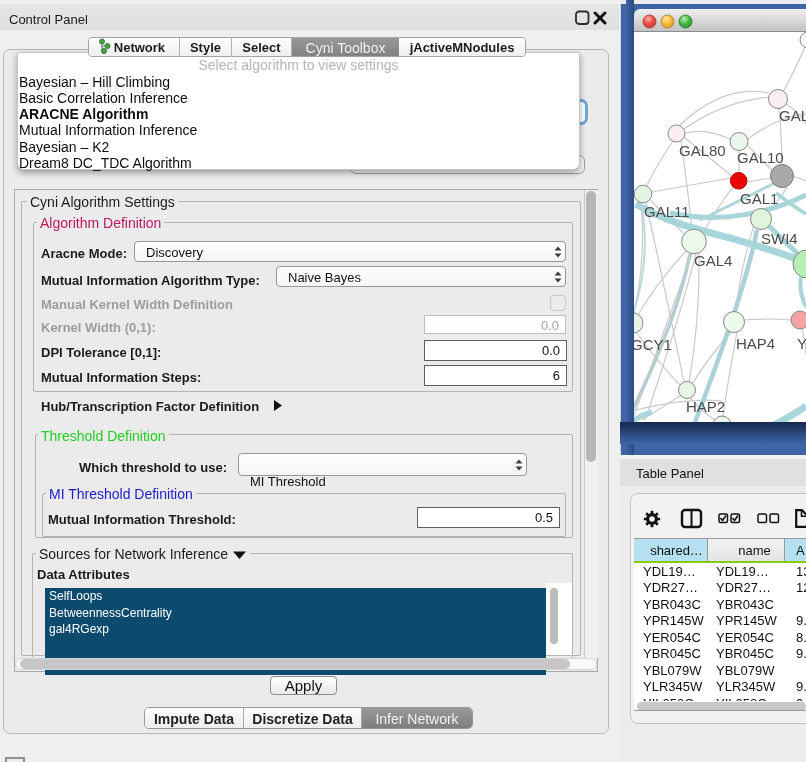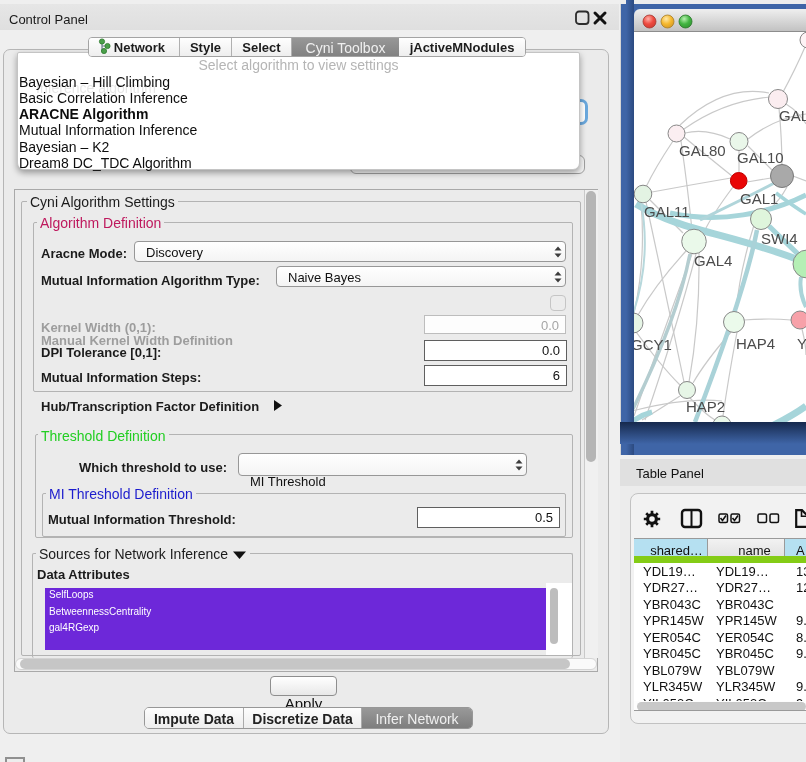--- a/index.html
+++ b/index.html
@@ -51,21 +51,21 @@
 </div>
 
 <div class="abs lbl" style="left:41px;top:273px;">Mutual Information Algorithm Type:</div>
 <div class="combo" style="left:276px;top:266px;width:290px;height:21px;">
   <span class="ct">Naive Bayes</span>
   <svg width="12" height="14" viewBox="0 0 12 14">
       <path d="M2.5 5.5 L6 1.5 L9.5 5.5 Z M2.5 8.5 L6 12.5 L9.5 8.5 Z" fill="#3c3c3c"></path>
     </svg>
 </div>
 
-<div class="abs lbl dis" style="left:41px;top:297px;margin-top:36px;">Manual Kernel Width Definition</div>
+<div class="abs lbl dis" style="left:41px;top:297px;">Manual Kernel Width Definition</div>
 <div class="abs" style="left:550px;top:295px;width:16px;height:16px;background:#ececec;border:1px solid #c5c5c5;border-radius:4px;"></div>
 
 <div class="abs lbl dis" style="left:41px;top:320px;">Kernel Width (0,1):</div>
 <div class="fld" style="left:424px;top:315px;width:142px;height:19px;border-color:#bdbdbd;color:#a5a5a5;background:#fdfdfd;">0.0</div>
 
 <div class="abs lbl" style="left:41px;top:345px;">DPI Tolerance [0,1]:</div>
 <div class="fld" style="left:424px;top:340px;width:143px;height:21px;">0.0</div>
 
 <div class="abs lbl" style="left:41px;top:370px;">Mutual Information Steps:</div>
 <div class="fld" style="left:424px;top:365px;width:143px;height:21px;">6</div>
@@ -92,32 +92,32 @@
 <div class="abs lbl" style="left:48px;top:512px;">Mutual Information Threshold:</div>
 <div class="fld" style="left:417px;top:507px;width:143px;height:21px;">0.5</div>
 
 <div class="grp" style="left:32px;top:553px;width:541px;height:105px;border-bottom:none;"></div>
 <div class="glab" style="left:36px;top:546px;color:#1b1b1b;">Sources for Network Inference <svg style="vertical-align:-1px;" width="15" height="10" viewBox="0 0 15 10">
       <path d="M1 1.5 L14 1.5 L7.5 9 Z" fill="#111"></path>
     </svg></div>
 
 <div class="abs lbl" style="left:37px;top:567px;">Data Attributes</div>
 
-<div class="abs" style="left:45px;top:588px;width:501px;height:62px;background:#6d28d9;color:#fff;font-size:10px;">
+<div class="abs" style="left:45px;top:588px;width:501px;height:87px;background:#0c4a6e;color:#fff;font-size:12px;">
   <div style="padding:1px 0 0 4px;height:16.7px;">SelfLoops</div>
   <div style="padding:1px 0 0 4px;height:16.7px;">BetweennessCentrality</div>
   <div style="padding:1px 0 0 4px;height:16.7px;">gal4RGexp</div>
 </div>
 <div class="abs" style="left:546px;top:583px;width:26px;height:72px;background:#ffffff;"></div>
 <div class="abs" style="left:550px;top:588px;width:8px;height:56px;background:#bdbdbd;border-radius:4px;"></div>
 
 <div class="abs" style="left:15px;top:658px;width:582px;height:12px;background:#fafafa;border:1px solid #d4d4d4;border-radius:6px;"></div>
 <div class="abs" style="left:20px;top:659px;width:550px;height:10px;background:#c6c6c6;border-radius:5px;"></div>
 
-<div class="abs" style="left:270px;top:676px;width:67px;height:19px;background:linear-gradient(#ffffff,#e8e8e8);border:1px solid #8e8e8e;border-radius:4px;text-align:center;font-size:15px;color:#111;padding-top:18px;">Apply</div>
+<div class="abs" style="left:270px;top:676px;width:67px;height:19px;background:linear-gradient(#ffffff,#e8e8e8);border:1px solid #8e8e8e;border-radius:4px;text-align:center;font-size:15px;color:#111;padding-top:0;">Apply</div>
 
 <div class="abs" style="left:144px;top:707px;width:329px;height:22px;border:1px solid #979797;border-radius:5px;overflow:hidden;display:flex;font-size:14px;font-weight:bold;color:#222;">
   <div style="width:99px;background:linear-gradient(#fdfdfd,#ededed);border-right:1px solid #aaa;text-align:center;padding-top:3px;">Impute Data</div>
   <div style="width:118px;background:linear-gradient(#fdfdfd,#ededed);border-right:1px solid #aaa;text-align:center;padding-top:3px;">Discretize Data</div>
   <div style="flex:1;background:linear-gradient(#999999,#7e7e7e);color:#f0f0f0;font-weight:normal;font-size:14px;text-align:center;padding-top:3px;">Infer Network</div>
 </div>
 
 <div class="abs" style="left:17px;top:52px;width:563px;height:118px;background:#ffffff;border:1px solid #c4c4c4;border-radius:2px 2px 7px 7px;box-shadow:0 3px 6px rgba(0,0,0,0.35);"></div>
 <div class="abs" style="left:17px;top:57px;width:563px;text-align:center;font-size:14px;color:#b5b5b5;">Select algorithm to view settings</div>
 <div class="abs" style="left:17px;top:52px;width:563px;height:119px;overflow:hidden;border-radius:2px 2px 7px 7px;">
@@ -281,21 +281,21 @@
     <rect x="118" y="9" width="8.5" height="8.5" rx="1.5"></rect>
     <rect x="130" y="9" width="8.5" height="8.5" rx="1.5"></rect>
   </g>
   <path d="M80.5 13 L82.5 15.5 L86 10.5" stroke="#111" stroke-width="1.6" fill="none"></path>
   <path d="M92.5 13 L94.5 15.5 L98 10.5" stroke="#111" stroke-width="1.6" fill="none"></path>
   <path d="M156.2 21.8 L156.2 5.2 L162 5.2 L167.6 10.8 L167.6 21.8 Z" fill="none" stroke="#111" stroke-width="2.2"></path>
     <path d="M161.5 5.2 L161.5 11.3 L167.6 11.3" fill="none" stroke="#111" stroke-width="1.6"></path>
 </svg>
 
 <div class="abs" style="left:634px;top:538px;width:172px;height:173px;background:#fff;border-top:1px solid #9a9a9a;border-bottom:1px solid #9a9a9a;overflow:hidden;">
-  <div style="position:absolute;left:0;top:0;width:172px;height:24px;border-bottom:7px solid #84cc16;display:flex;font-size:13px;color:#111;">
+  <div style="position:absolute;left:0;top:0;width:172px;height:24px;border-bottom:2px solid #84cc16;display:flex;font-size:13px;color:#111;">
     <div style="width:74px;background:#b5e0f1;border-right:1px solid #9a9a9a;text-align:center;padding-top:4px;text-indent:12px;">shared…</div>
     <div style="width:77px;background:linear-gradient(#f2f2f2,#e3e3e3);border-right:1px solid #9a9a9a;text-align:center;padding-top:4px;text-indent:17px;">name</div>
     <div style="flex:1;background:#b5e0f1;padding-top:4px;padding-left:11px;">A</div>
   </div>
   <div style="position:absolute;left:0;top:25px;font-size:13px;color:#111;line-height:16.45px;">
     <div style="display:flex;">
         <div style="width:74px;padding-left:9px;">YDL19…</div>
         <div style="width:77px;padding-left:8px;">YDL19…</div>
         <div style="padding-left:11px;">13</div>
       </div>

